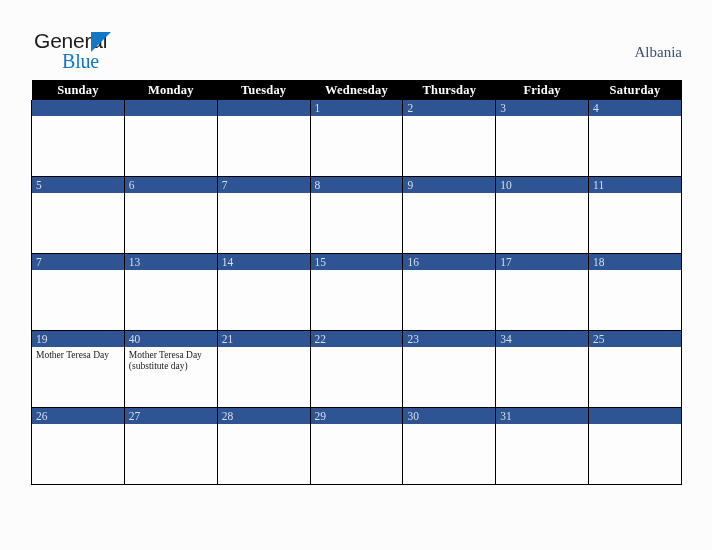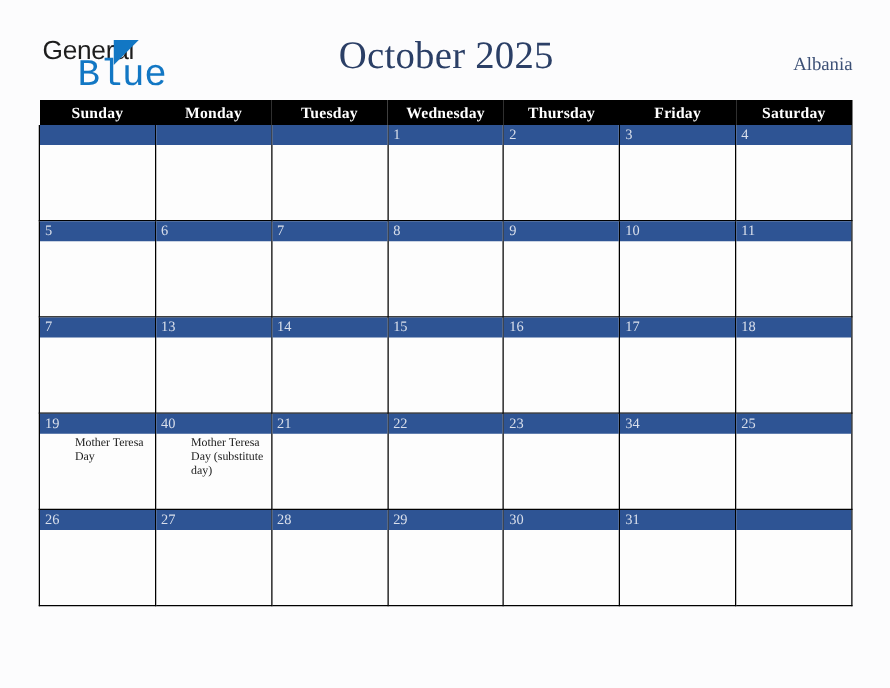--- a/index.html
+++ b/index.html
@@ -49,22 +49,22 @@
     width: 0;
     height: 0;
     border-top: 0 solid transparent;
     border-left: 20px solid #1277c4;
     border-bottom: 20px solid transparent;
   }
   .logo-blue {
     position: absolute;
     left: 28px;
     top: 20px;
-    font-family: Liberation Mono, monospace;
-    font-size: 30px;
+    font-family: Liberation Serif, serif;
+    font-size: 20px;
     font-weight: 400;
     color: #1277c4;
     letter-spacing: -0.2px;
     line-height: 23px;
   }
 
   .cal-title {
     position: absolute;
     left: 0;
     top: 26px;
@@ -133,41 +133,39 @@
     color: #d9dfeb;
     font-family: "Liberation Serif", serif;
     font-size: 11.5px;
     padding-left: 4px;
     box-sizing: border-box;
     overflow: hidden;
     white-space: nowrap;
   }
   .event-area {
     padding: 3px 3px 0 4px;
-    margin-left: 24px;
   }
   .event {
     font-family: "Liberation Serif", serif;
     font-size: 9.5px;
     line-height: 11px;
     color: #1a1a1a;
   }
 </style>
 </head>
 <body>
 
 <div class="page-header">
 
   <div class="logo">
     <span class="logo-general">General</span>
     <span class="logo-tri"></span>
     <span class="logo-blue">Blue</span>
   </div>
 
-  <div class="cal-title">October 2025</div>
 
   <div class="cal-region">Albania</div>
 
 </div>
 
 <table class="cal-grid">
   <thead>
     <tr id="weekday-row">
         <th>Sunday</th>
         <th>Monday</th>

